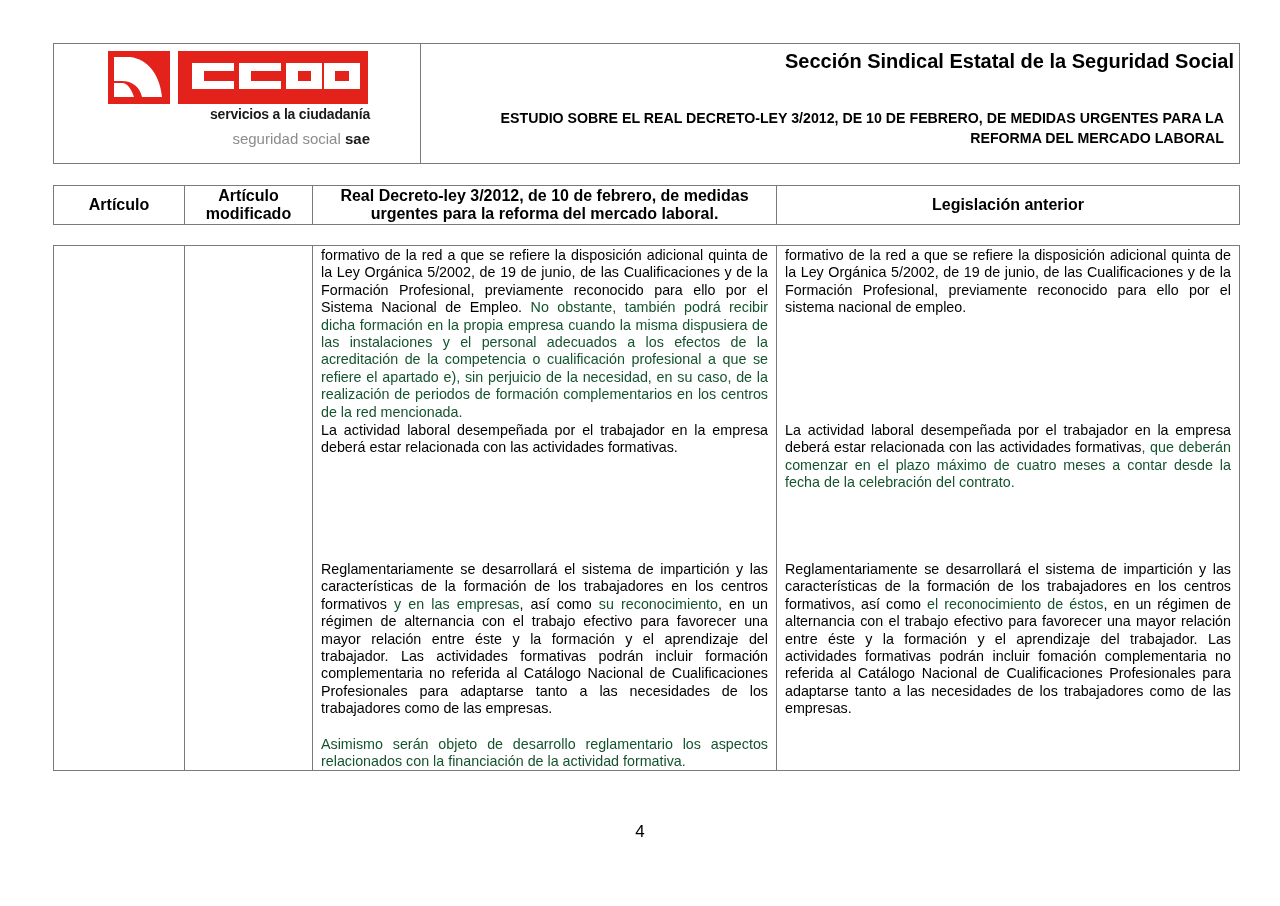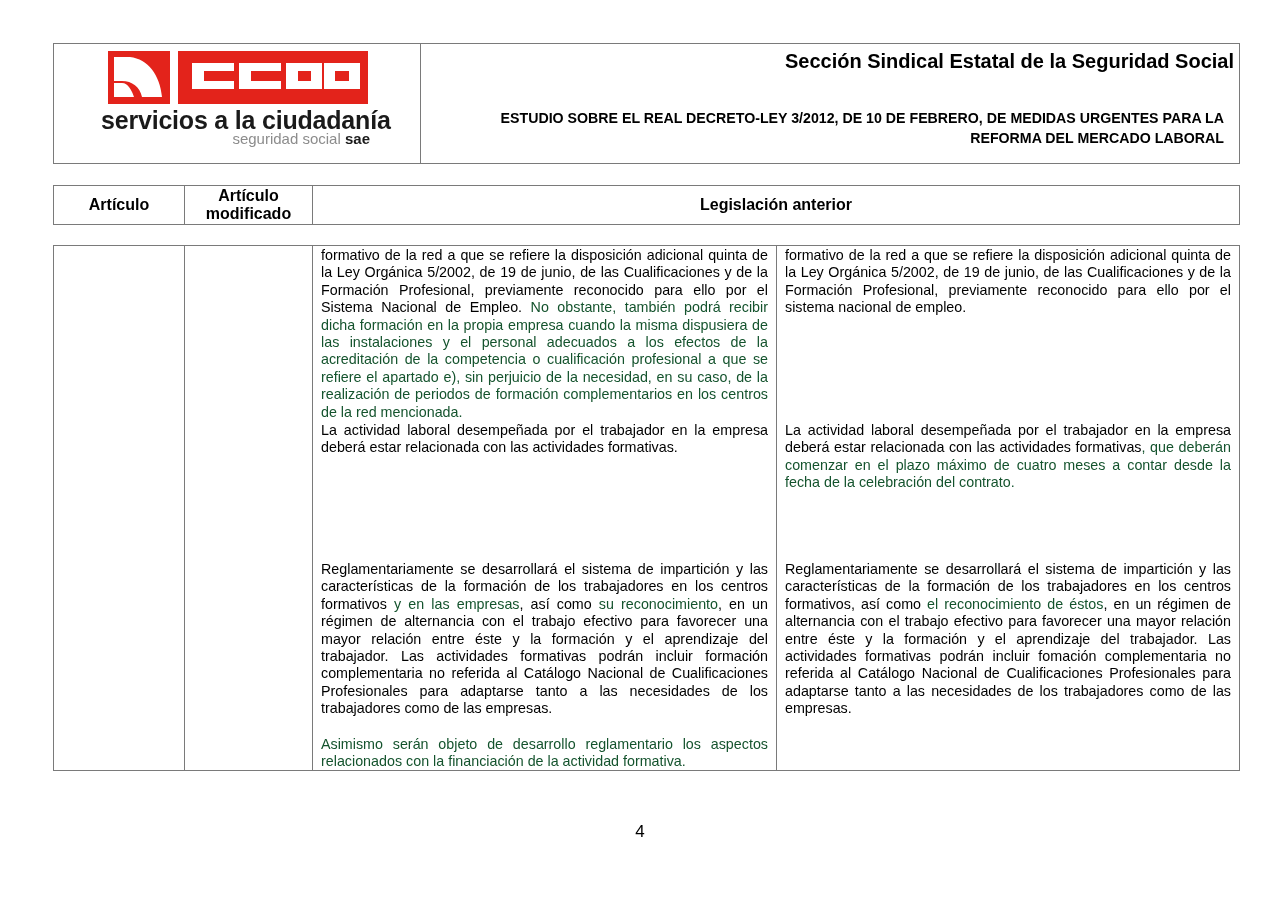--- a/index.html
+++ b/index.html
@@ -9,21 +9,21 @@
     
     #doc-header { position: absolute; left: 53px; top: 43px; width: 1187px; height: 121px; border: 1px solid #7a7a7a; }
     #logo-cell { position: absolute; left: 0; top: 0; width: 367px; height: 119px; border-right: 1px solid #7a7a7a; }
     #title-cell { position: absolute; left: 367px; top: 0; right: 0; height: 119px; }
 
     .logo-square { position: absolute; left: 54px; top: 7px; width: 62px; height: 53px; background: #e3231b; overflow: hidden; }
     .logo-rect { position: absolute; left: 124px; top: 7px; width: 190px; height: 53px; background: #e3231b; }
     .letter { position: absolute; background: #ffffff; }
     .letter-inner { position: absolute; background: #e3231b; }
 
-    .logo-tagline { position: absolute; left: 47px; top: 62px; width: 262px; text-align: right; font-family: "Liberation Sans", sans-serif; font-weight: bold; font-size: 25px; letter-spacing: -0.2px; color: #1a1a1a; white-space: nowrap; }
+    .logo-tagline { position: absolute; left: 54px; top: 62px; width: 262px; text-align: right; font-family: "Liberation Sans", sans-serif; font-weight: bold; font-size: 14px; letter-spacing: -0.2px; color: #1a1a1a; white-space: nowrap; }
     .logo-sub { position: absolute; left: 54px; top: 86px; width: 262px; text-align: right; font-family: "Liberation Sans", sans-serif; font-weight: normal; font-size: 15px; color: #8c8c8c; white-space: nowrap; }
     .logo-sub b { color: #1a1a1a; }
 
     .section-title { position: absolute; right: 5px; top: 6px; font-size: 20px; font-weight: bold; white-space: nowrap; }
     .study-title { position: absolute; right: 15px; top: 64px; width: 790px; text-align: right; font-size: 14.2px; font-weight: bold; line-height: 20px; }
 
     
     #col-header { position: absolute; left: 53px; top: 185px; width: 1187px; height: 40px; border: 1px solid #7a7a7a; display: flex; }
     .hcell { display: flex; align-items: center; justify-content: center; text-align: center; font-weight: bold; font-size: 16px; line-height: 18px; border-right: 1px solid #7a7a7a; height: 100%; }
     .hcell:last-child { border-right: none; }
@@ -69,20 +69,21 @@
   </div>
   <div id="title-cell">
     <div class="section-title">Sección Sindical Estatal de la Seguridad Social</div>
     <div class="study-title">ESTUDIO SOBRE EL REAL DECRETO-LEY 3/2012, DE 10 DE FEBRERO, DE MEDIDAS URGENTES PARA LA REFORMA DEL MERCADO LABORAL</div>
   </div>
 </div>
 
 <div id="col-header">
   <div class="hcell w1">Artículo</div>
   <div class="hcell w2" style="padding:0 14px;">Artículo modificado</div>
+  <div class="hcell w3" style="padding:0 14px;">Real Decreto-ley 3/2012, de 10 de febrero, de medidas urgentes para la reforma del mercado laboral.</div>
   <div class="hcell w4">Legislación anterior</div>
 </div>
 
 <div id="body-table">
   <div class="bcell w1"></div>
   <div class="bcell w2"></div>
 
   <div class="bcell w3">
     <p class="para" style="top:1px;">
       <span>formativo de la red a que se refiere la disposición adicional quinta de la Ley Orgánica 5/2002, de 19 de junio, de las Cualificaciones y de la Formación Profesional, previamente reconocido para ello por el Sistema Nacional de Empleo. </span><span class="red">No obstante, también podrá recibir dicha formación en la propia empresa cuando la misma dispusiera de las instalaciones y el personal adecuados a los efectos de la acreditación de la competencia o cualificación profesional a que se refiere el apartado e), sin perjuicio de la necesidad, en su caso, de la realización de periodos de formación complementarios en los centros de la red mencionada.</span>

